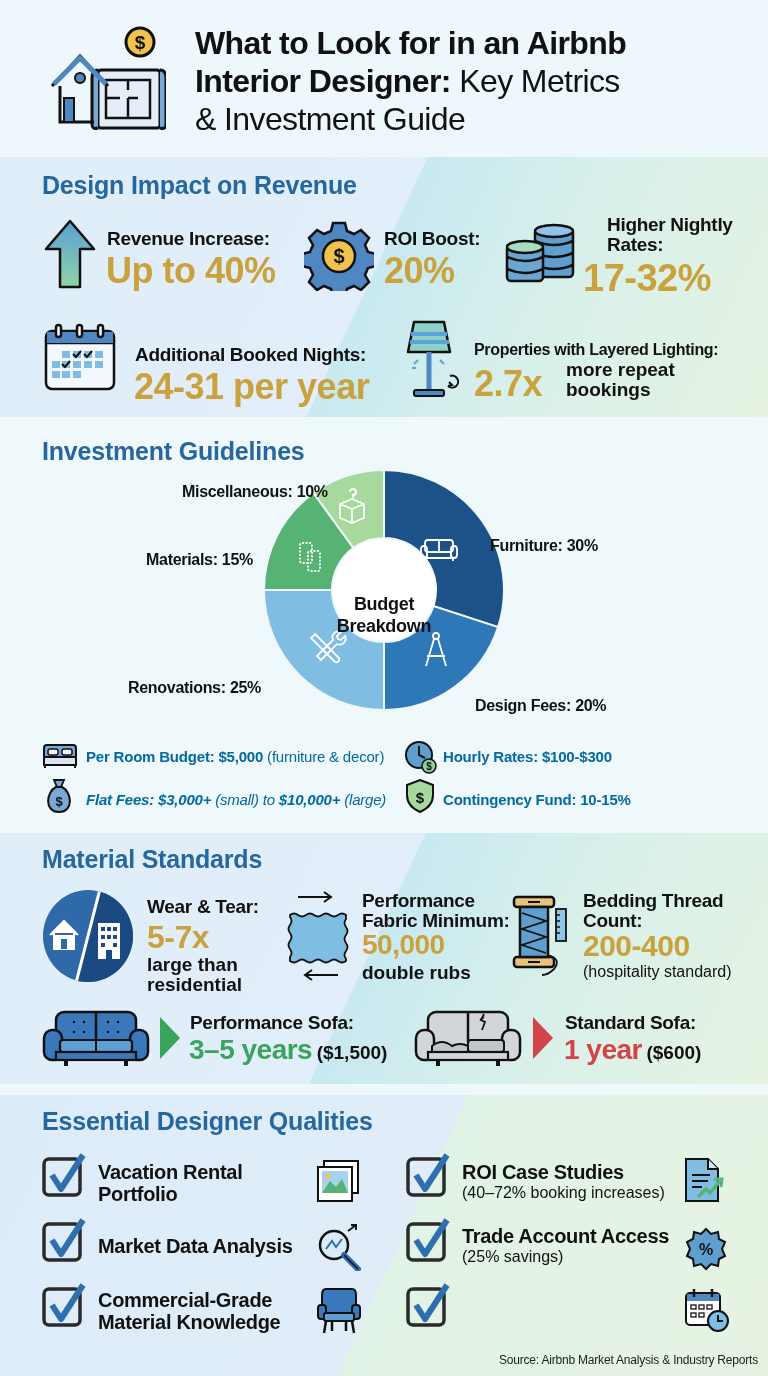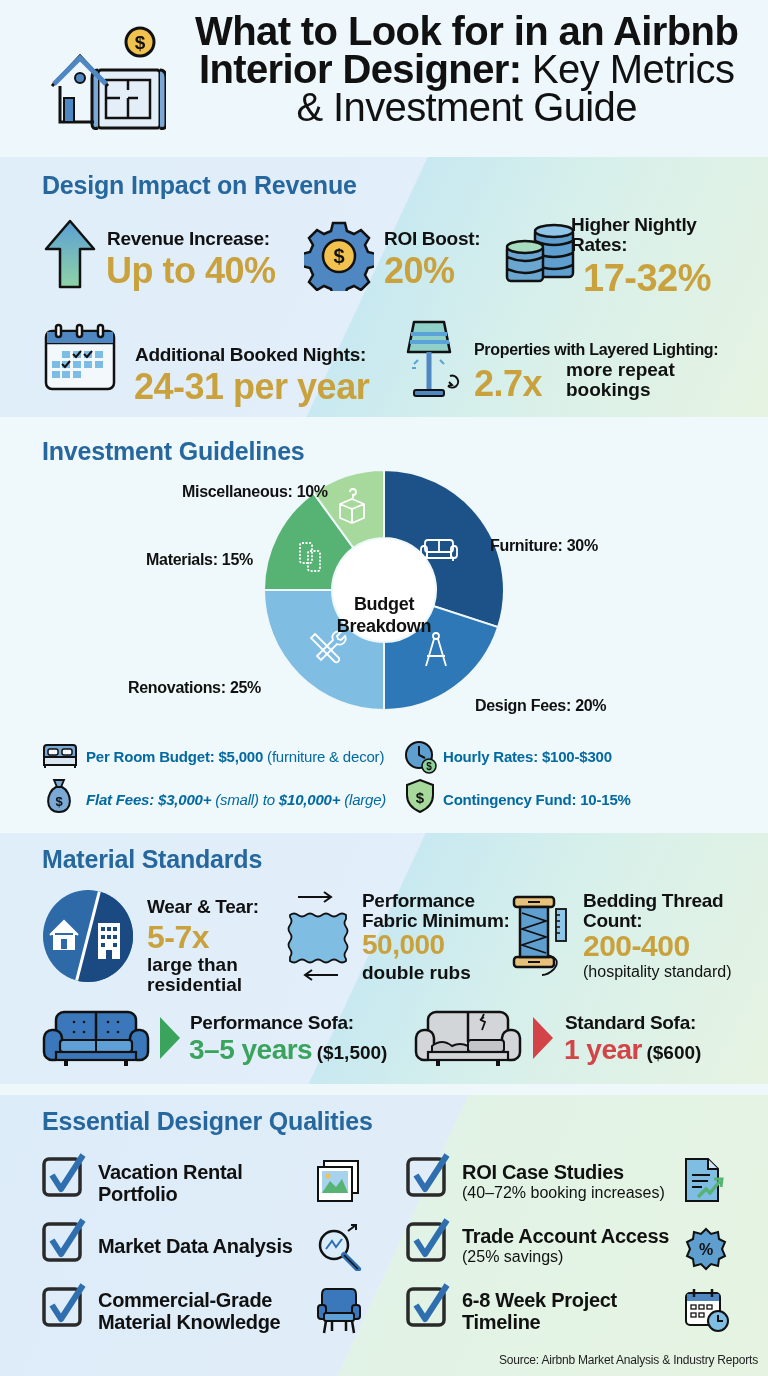--- a/index.html
+++ b/index.html
@@ -32,21 +32,21 @@
       <path d="M80 54 v10 M80 72 v20 M58 72 h14 M80 72 h10" stroke="#111" stroke-width="2.5"></path>
       <path d="M4 60 L32 30 L60 60" fill="none" stroke="#111" stroke-width="3"></path>
       <path d="M6 58 L32 32 L58 58" fill="none" stroke="#4f87c2" stroke-width="5"></path>
       <path d="M12 60 v36 h34" fill="none" stroke="#111" stroke-width="3"></path>
       <rect x="16" y="72" width="10" height="24" fill="#4f87c2" stroke="#111" stroke-width="2"></rect>
       <circle cx="32" cy="52" r="5" fill="#4f87c2" stroke="#111" stroke-width="2"></circle>
       <circle cx="92" cy="16" r="14" fill="#f2c24e" stroke="#111" stroke-width="3"></circle>
       <text x="92" y="23" text-anchor="middle" font-size="19" font-weight="bold" font-family="Liberation Sans, sans-serif" fill="#111">$</text>
     </svg>
   </div>
-  <div class="abs" style="left:195px;top:12px;font-size:40px;line-height:38px;letter-spacing:-0.6px;text-align:center;">
+  <div class="abs" style="left:195px;top:24px;font-size:32px;line-height:38px;letter-spacing:-0.6px;">
     <div style="font-weight:bold;">What to Look for in an Airbnb</div>
     <div><span style="font-weight:bold;">Interior Designer:</span> <span>Key Metrics</span></div>
     <div>&amp; Investment Guide</div>
   </div>
 </div>
 
 <div class="section bg-split" style="top:157px;height:260px;">
   <div class="sec-title" style="top:14px;">Design Impact on Revenue</div>
 
   <div class="abs" style="left:44px;top:62px;">
@@ -82,21 +82,21 @@
       <g stroke="#111" stroke-width="2.5">
         <rect x="30" y="6" width="38" height="48" rx="4" fill="#5f9fcf"></rect>
         <ellipse cx="49" cy="8" rx="19" ry="6" fill="#8ec5e8"></ellipse>
         <path d="M30 18 q19 8 38 0 M30 30 q19 8 38 0 M30 42 q19 8 38 0" fill="none"></path>
         <rect x="2" y="22" width="36" height="36" rx="4" fill="#6aa6cf"></rect>
         <ellipse cx="20" cy="24" rx="18" ry="6" fill="#a7dcc0"></ellipse>
         <path d="M2 34 q18 8 36 0 M2 46 q18 8 36 0" fill="none"></path>
       </g>
     </svg>
   </div>
-  <div class="abs lbl" style="left:571px;top:58px;">
+  <div class="abs lbl" style="left:607px;top:58px;">
     <div>Higher Nightly</div>
     <div>Rates:</div>
   </div>
   <div class="abs big" style="left:583px;top:102px;font-size:38px;">17-32%</div>
 
   <div class="abs" style="left:44px;top:166px;">
     <svg width="74" height="70" viewBox="0 0 74 70">
       <rect x="2" y="8" width="68" height="58" rx="6" fill="#f3f8fc" stroke="#111" stroke-width="2.5"></rect>
       <path d="M2 20 h68" stroke="#111" stroke-width="2.5"></path>
       <rect x="3" y="9" width="66" height="11" fill="#4f87c2"></rect>
@@ -471,24 +471,20 @@
       <path d="M10 34 L8 46 M36 34 L38 46 M16 34 V44 M30 34 V44" stroke="#111" stroke-width="2.5"></path>
     </svg>
   </div>
 
   <div class="abs" style="left:406px;top:188px;">
     <svg width="46" height="46" viewBox="0 0 46 46">
         <rect x="2" y="6" width="36" height="36" rx="5" fill="none" stroke="#2a2a2a" stroke-width="3.5"></rect>
         <path d="M10 22 l9 14 l22 -34" fill="none" stroke="#2f6fb0" stroke-width="6" stroke-linejoin="round"></path>
       </svg>
   </div>
-  <div class="abs q-title" style="left:462px;top:194px;">
-    <div>6-8 Week Project</div>
-    <div>Timeline</div>
-  </div>
   <div class="abs" style="left:684px;top:192px;">
     <svg width="46" height="46" viewBox="0 0 46 46">
       <rect x="2" y="6" width="34" height="32" rx="4" fill="#fff" stroke="#111" stroke-width="2"></rect>
       <rect x="3" y="7" width="32" height="7" fill="#4f87c2"></rect>
       <path d="M10 2 v8 M28 2 v8" stroke="#111" stroke-width="2.5"></path>
       <g fill="none" stroke="#111" stroke-width="1.3">
           <rect x="7" y="18" width="5" height="4"></rect>
           <rect x="15" y="18" width="5" height="4"></rect>
           <rect x="23" y="18" width="5" height="4"></rect>
           <rect x="7" y="26" width="5" height="4"></rect>

